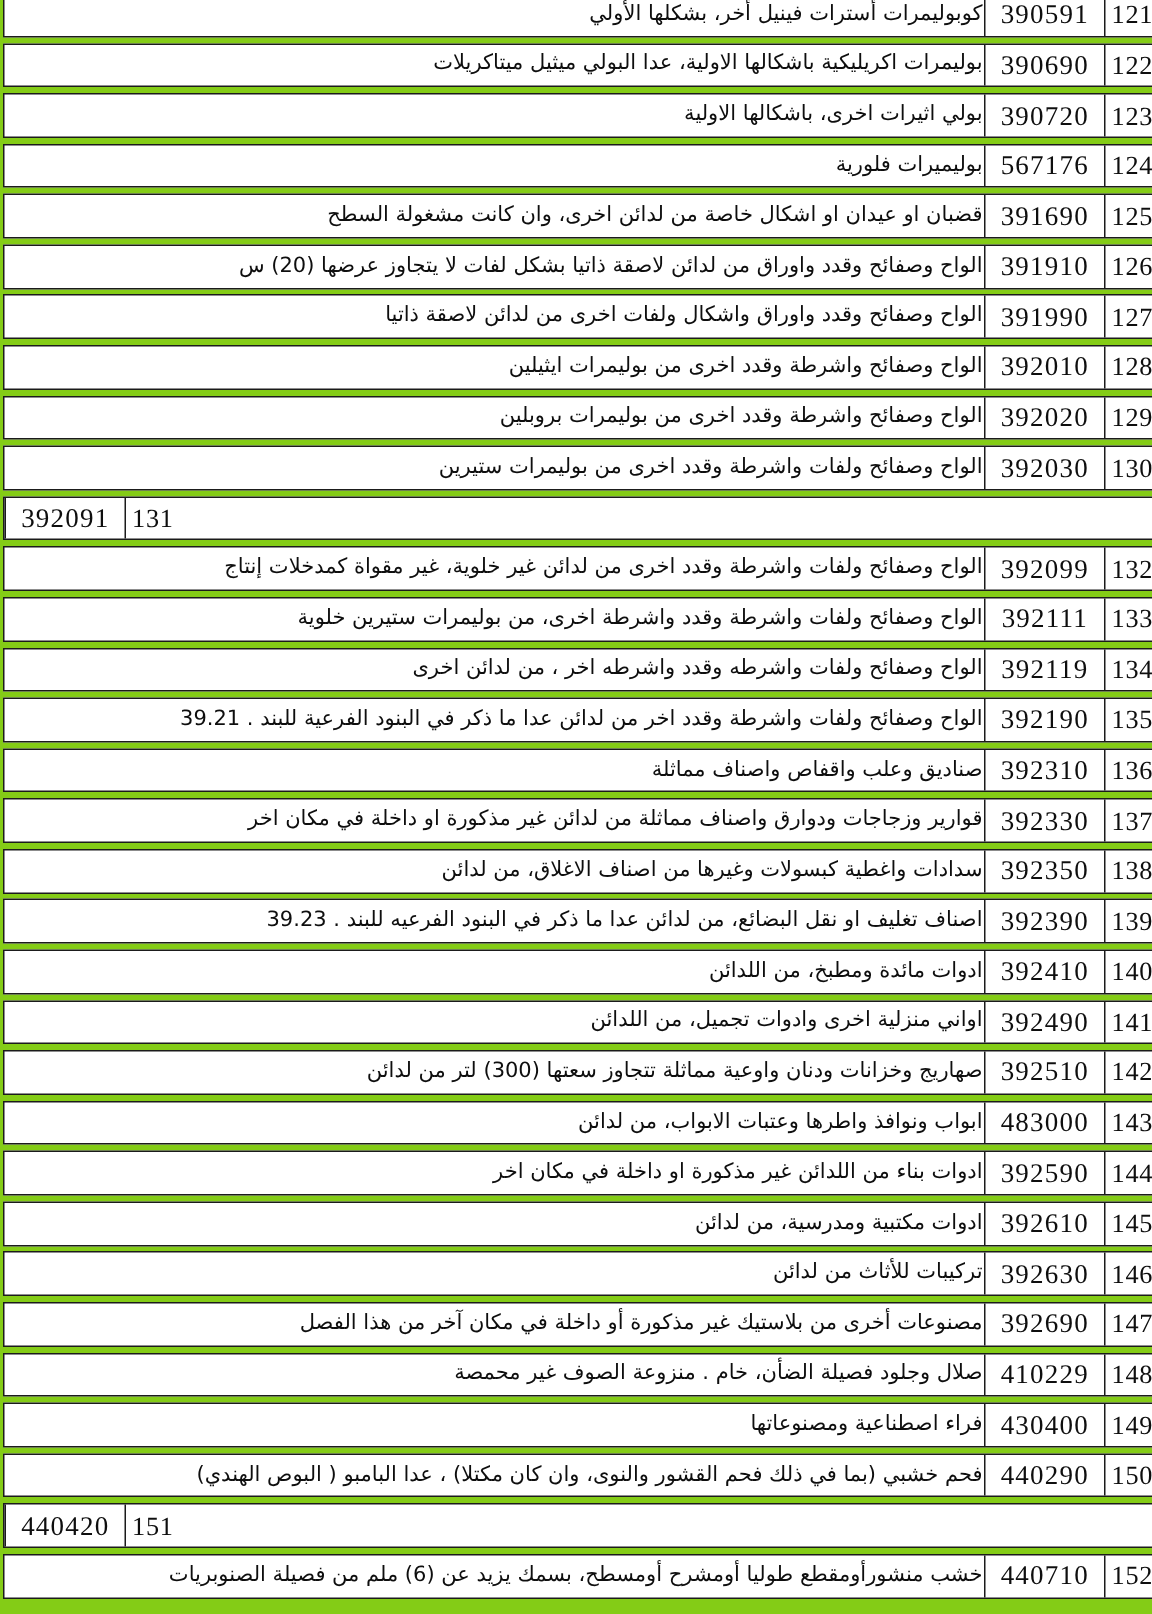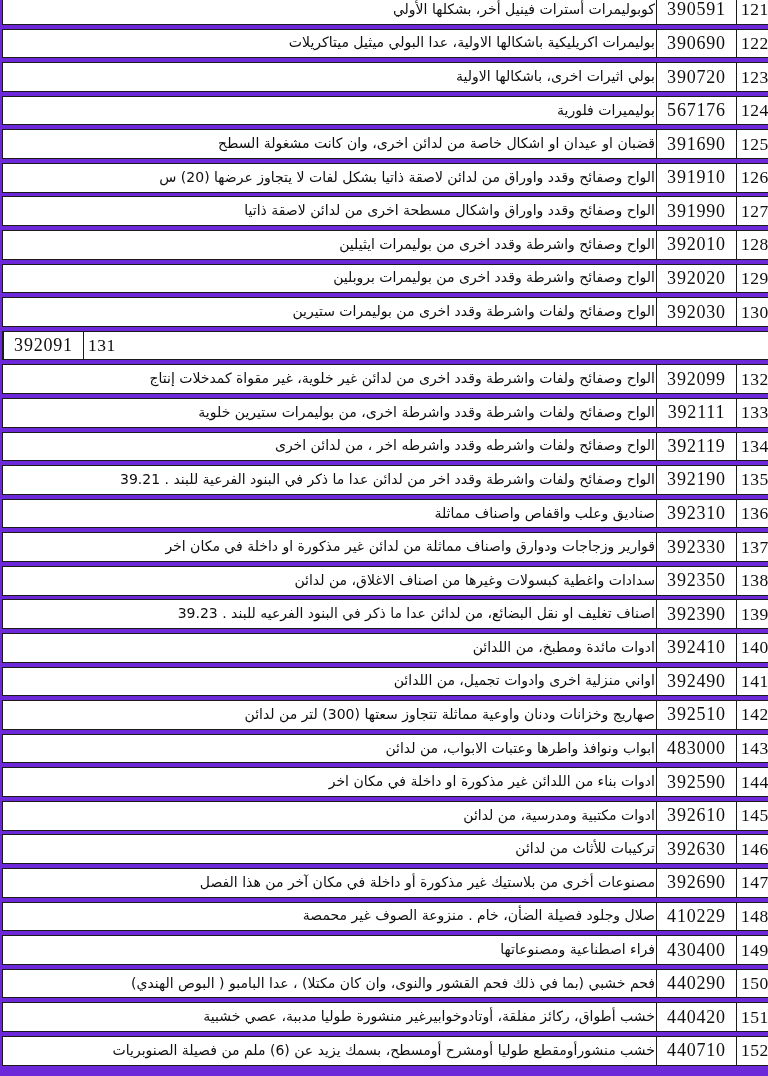--- a/index.html
+++ b/index.html
@@ -12,21 +12,21 @@
     height: 1076px;
     overflow: hidden;
     position: relative;
   }
   .page {
     position: absolute;
     top: 0; left: 0;
     width: 768px;
     height: 1076px;
     overflow: hidden;
-    background: #6d28d9;
+    background: #84cc16;
   }
   .table-wrap {
     position: absolute;
     top: -5px;
     left: 2px;
     width: 792px; 
   }
   .trow {
     box-sizing: border-box;
     height: 29.7px;
@@ -106,21 +106,21 @@
     <div class="cell cell-num">125</div>
   </div>
 
   <div class="trow">
     <div class="cell cell-desc">الواح وصفائح وقدد واوراق من لدائن لاصقة ذاتيا بشكل لفات لا يتجاوز عرضها (20) س</div>
     <div class="cell cell-code">391910</div>
     <div class="cell cell-num">126</div>
   </div>
 
   <div class="trow">
-    <div class="cell cell-desc">الواح وصفائح وقدد واوراق واشكال مسطحة اخرى من لدائن لاصقة ذاتيا</div>
+    <div class="cell cell-desc">الواح وصفائح وقدد واوراق واشكال ولفات اخرى من لدائن لاصقة ذاتيا</div>
     <div class="cell cell-code">391990</div>
     <div class="cell cell-num">127</div>
   </div>
 
   <div class="trow">
     <div class="cell cell-desc">الواح وصفائح واشرطة وقدد اخرى من بوليمرات ايثيلين</div>
     <div class="cell cell-code">392010</div>
     <div class="cell cell-num">128</div>
   </div>
 
@@ -249,21 +249,20 @@
     <div class="cell cell-num">149</div>
   </div>
 
   <div class="trow">
     <div class="cell cell-desc">فحم خشبي (بما في ذلك فحم القشور والنوى، وان كان مكتلا) ، عدا البامبو ( البوص الهندي)</div>
     <div class="cell cell-code">440290</div>
     <div class="cell cell-num">150</div>
   </div>
 
   <div class="trow">
-    <div class="cell cell-desc">خشب أطواق، ركائز مفلقة، أوتادوخوابيرغير منشورة طوليا مدببة، عصي خشبية</div>
     <div class="cell cell-code">440420</div>
     <div class="cell cell-num">151</div>
   </div>
 
   <div class="trow">
     <div class="cell cell-desc">خشب منشورأومقطع طوليا أومشرح أومسطح، بسمك يزيد عن (6) ملم من فصيلة الصنوبريات</div>
     <div class="cell cell-code">440710</div>
     <div class="cell cell-num">152</div>
   </div>
 </div>

